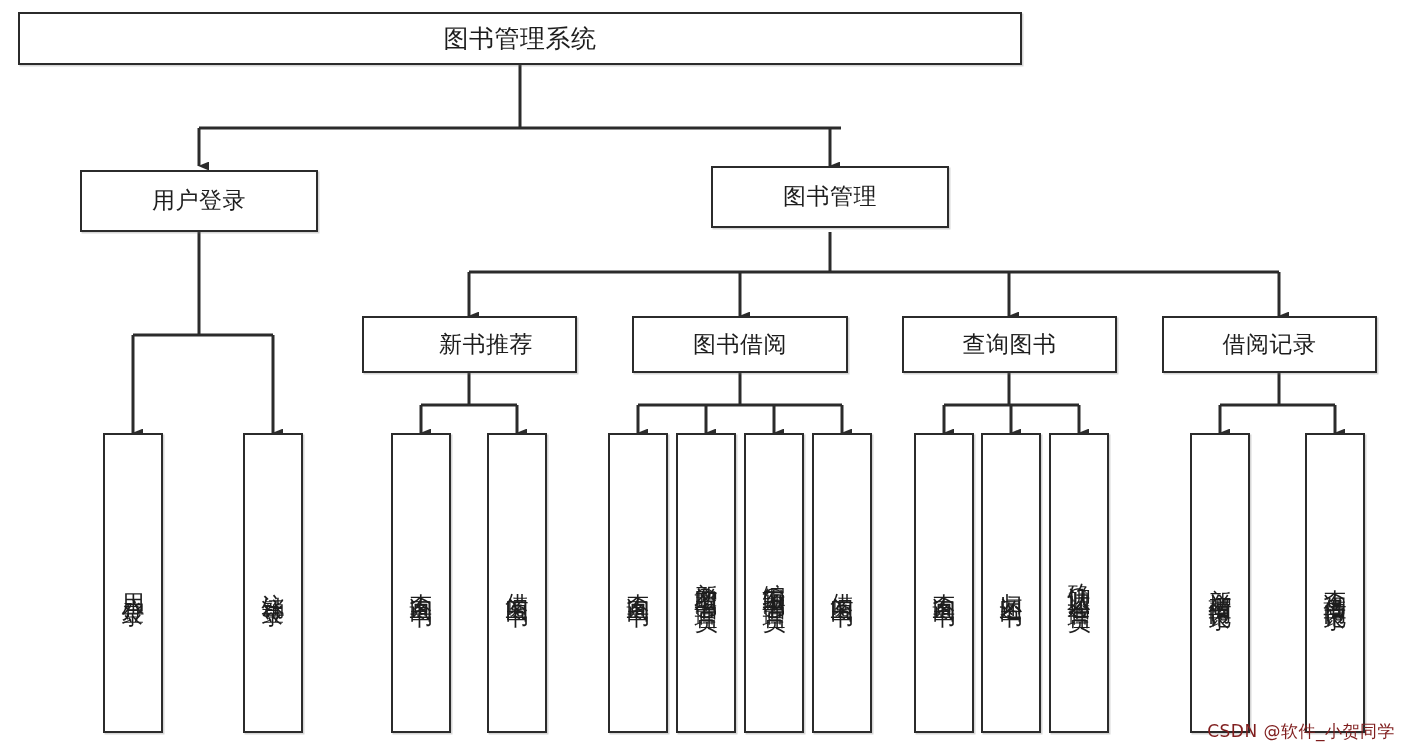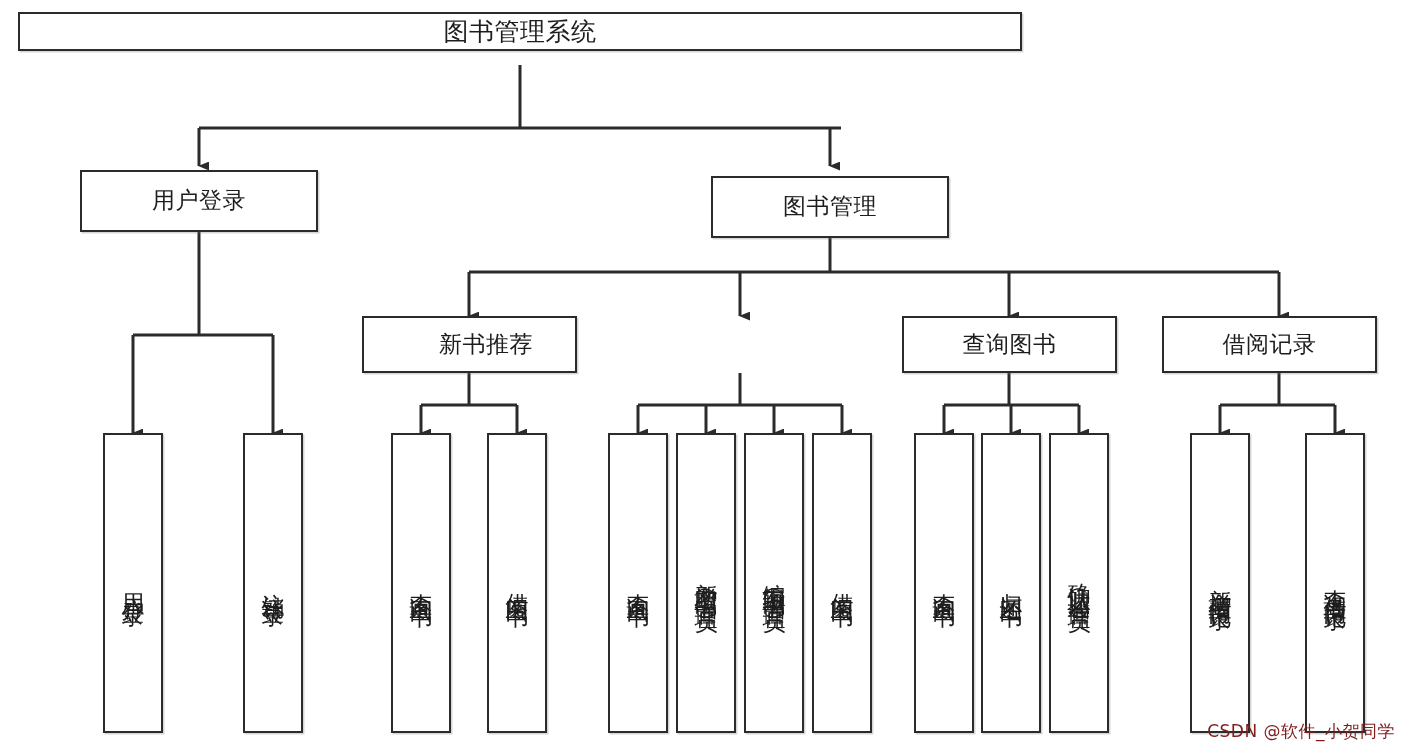--- a/index.html
+++ b/index.html
@@ -116,33 +116,36 @@
       <path d="M1011,405 L1011,433" marker-end="url(#arrowhead)"></path>
       <path d="M1079,405 L1079,433" marker-end="url(#arrowhead)"></path>
 
       <path d="M1279,373 L1279,405"></path>
       <path d="M1220,405 L1335,405"></path>
       <path d="M1220,405 L1220,433" marker-end="url(#arrowhead)"></path>
       <path d="M1335,405 L1335,433" marker-end="url(#arrowhead)"></path>
     </g>
   </svg>
 
-  <div class="node lvl-root" style="left:18px; top:12px; width:1004px; height:39px;font-family:Liberation Serif, serif;">
+  <div class="node lvl-root" style="left:18px; top:12px; width:1004px; height:53px;font-family:Liberation Serif, serif;">
     <span class="node-label">图书管理系统</span>
   </div>
 
   <div class="node lvl-mid" style="left:80px; top:170px; width:238px; height:62px;">
     <span class="node-label">用户登录</span>
   </div>
-  <div class="node lvl-mid" style="left:711px; top:176px; width:238px; height:62px;">
+  <div class="node lvl-mid" style="left:711px; top:166px; width:238px; height:62px;">
     <span class="node-label">图书管理</span>
   </div>
 
   <div class="node lvl-mid" style="left:362px; top:316px; width:215px; height:57px;padding-left:33px;">
     <span class="node-label">新书推荐</span>
+  </div>
+  <div class="node lvl-mid" style="left:632px; top:316px; width:216px; height:57px;">
+    <span class="node-label">图书借阅</span>
   </div>
   <div class="node lvl-mid" style="left:902px; top:316px; width:215px; height:57px;">
     <span class="node-label">查询图书</span>
   </div>
   <div class="node lvl-mid" style="left:1162px; top:316px; width:215px; height:57px;justify-content:center;">
     <span class="node-label">借阅记录</span>
   </div>
 
   <div class="node leaf" style="left:103px; top:433px; width:60px; height:300px;">
     <span class="node-label">用户登录</span>

